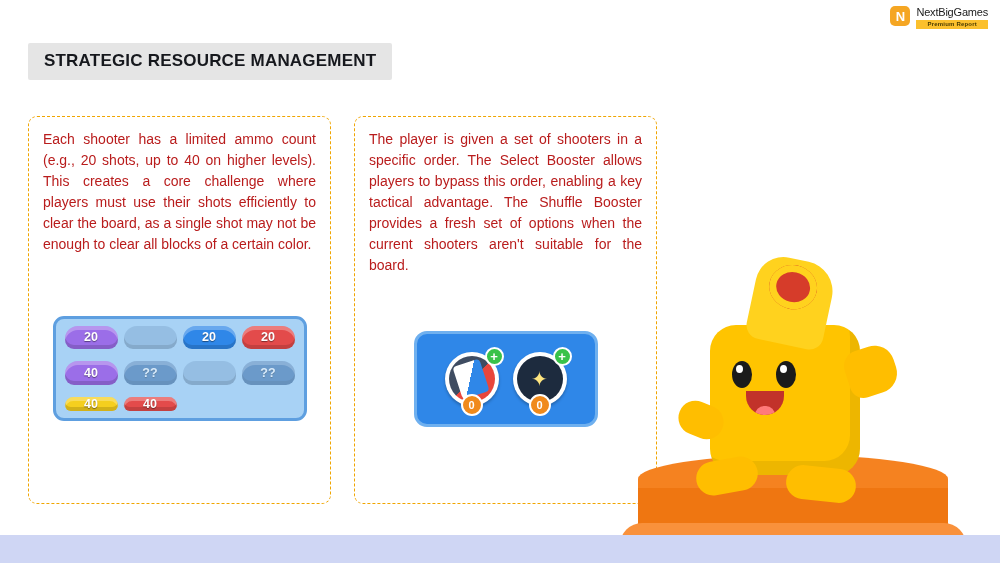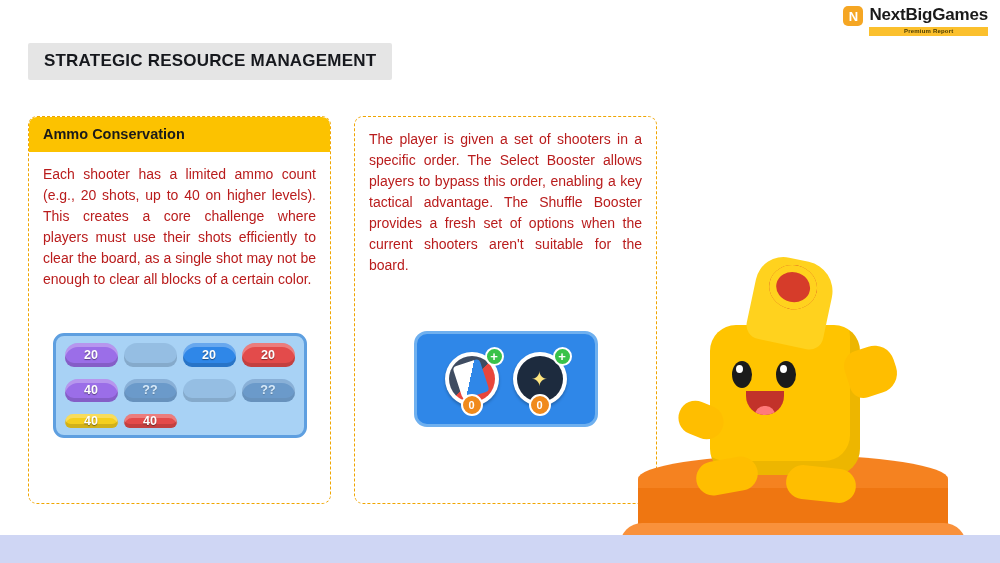--- a/index.html
+++ b/index.html
@@ -29,22 +29,22 @@
     color: #fff;
     font-size: 13px;
     font-weight: bold;
     display: flex;
     align-items: center;
     justify-content: center;
     line-height: 1;
   }
   .brand-text { display: flex; flex-direction: column; align-items: stretch; }
   .brand-name {
-    font-size: 17px;
-    font-weight: bold;
+    font-size: 11px;
+    font-weight: normal;
     color: #1a1a1a;
     letter-spacing: -0.2px;
     line-height: 1.1;
   }
   .brand-sub {
     margin-top: 2px;
     background: #fbc02d;
     color: #4a3b00;
     font-size: 6px;
     font-weight: bold;
@@ -371,23 +371,20 @@
   </div>
 </div>
 
 <div class="title-bar">
   <h1>STRATEGIC RESOURCE MANAGEMENT</h1>
 </div>
 
 <div class="cards">
 
   <div class="card">
-    <div class="card-head">
-      <h2>Ammo Conservation</h2>
-    </div>
     <div class="card-body">Each shooter has a limited ammo count (e.g., 20 shots, up to 40 on higher levels). This creates a core challenge where players must use their shots efficiently to clear the board, as a single shot may not be enough to clear all blocks of a certain color.</div>
     <div class="figure-wrap">
       <div class="board">
         <div class="board-grid">
           <div class="cell">
             <div class="blob purple">20</div>
           </div>
           <div class="cell">
             <div class="blob empty"></div>
           </div>

